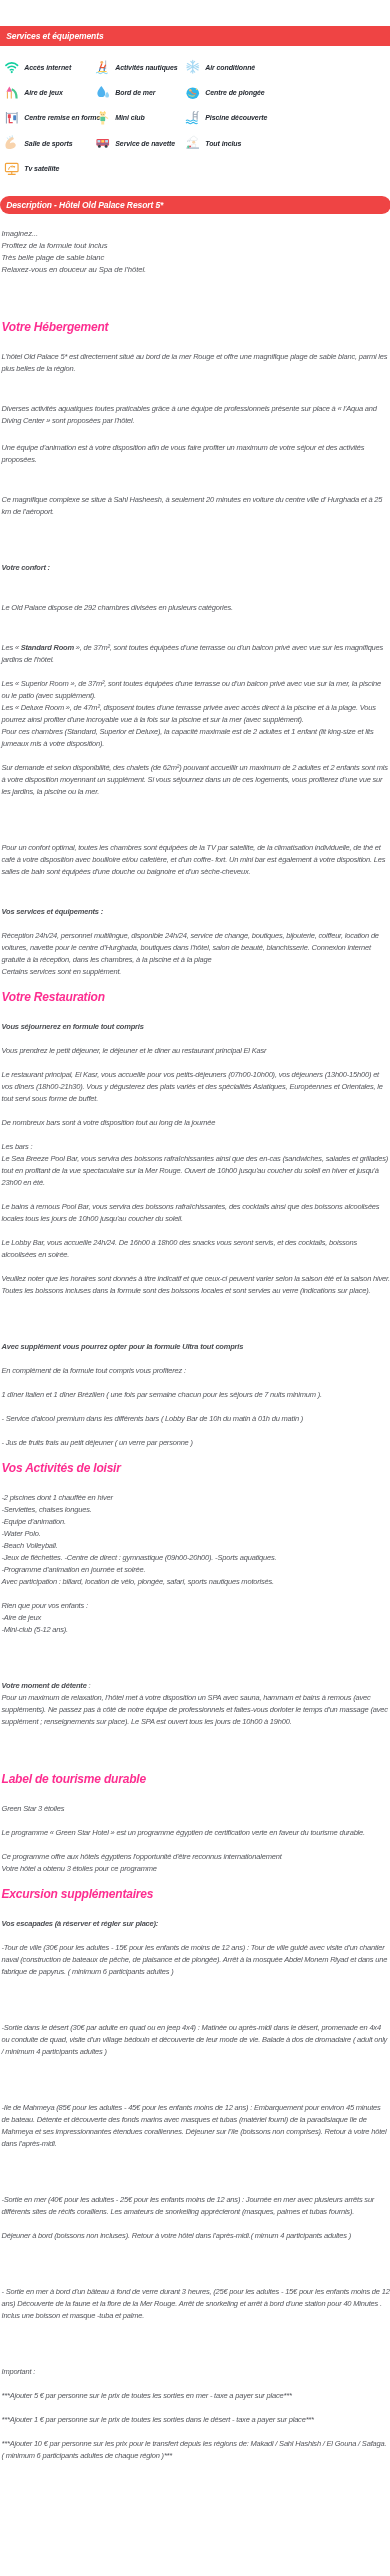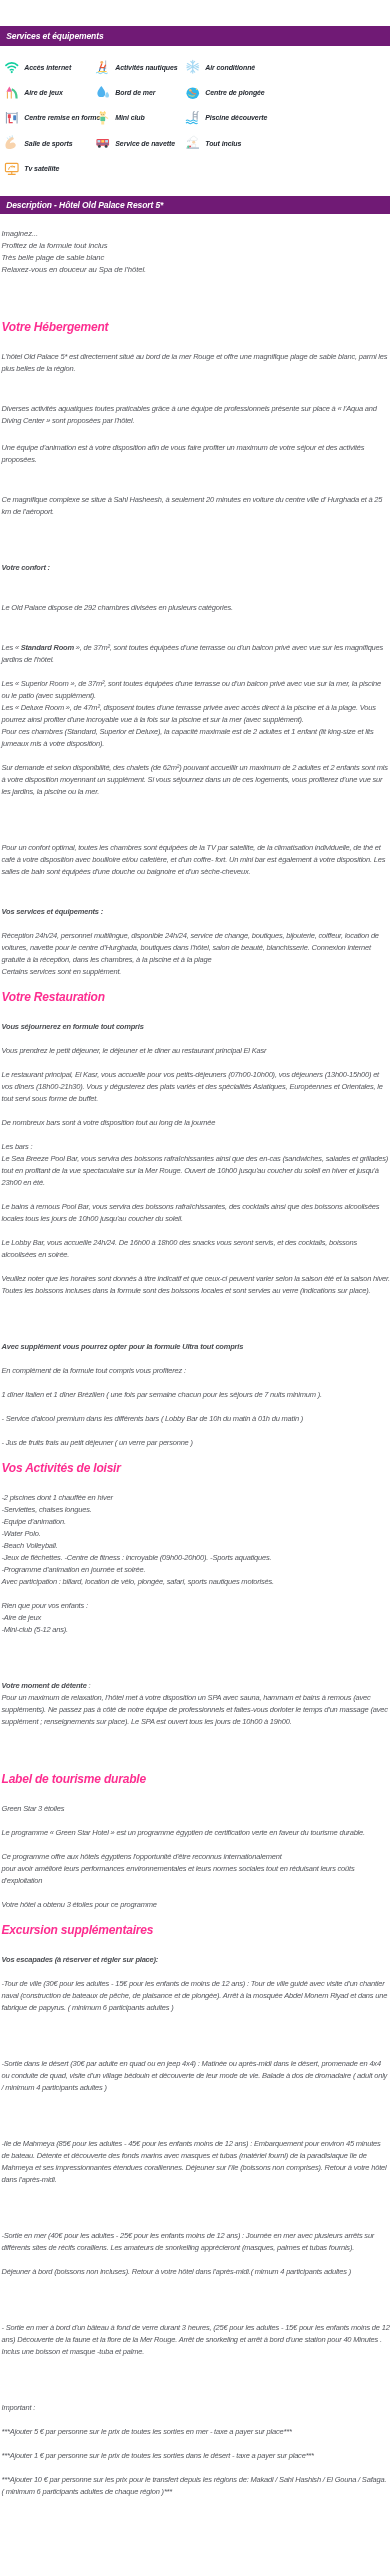--- a/index.html
+++ b/index.html
@@ -1,22 +1,22 @@
 <!DOCTYPE html>
 <html style="font-size:8.2px"><head>
 <meta charset="utf-8">
 <style>
   html,body{margin:0;padding:0;background:#ffffff;}
   body{width:391px;font-family:"Liberation Sans",sans-serif;color:#55575d;}
   .page{width:391px;overflow:hidden;}
-  .band{background:#701a75;height:20px;display:flex;align-items:center;
+  .band{background:#ef4444;height:20px;display:flex;align-items:center;
         padding-left:6.2px;box-sizing:border-box;color:#ffffff;font-weight:bold;
         font-style:italic;font-size:8.5px;letter-spacing:-0.1px;}
   .band-services{margin-top:26px;}
-  .band-description{height:18.5px;}
+  .band-description{height:18.5px;border-radius:9px;}
   
   .amenities{display:grid;grid-template-columns:91px 90px 1fr;
              padding:13.4px 0 19.6px 3.6px;row-gap:9.8px;}
   .amenity{display:flex;align-items:center;gap:5.2px;}
   .a-icon{width:15.5px;height:15.5px;flex:0 0 15.5px;display:inline-block;}
   .a-icon svg{width:15.5px;height:15.5px;display:block;}
   .a-label{font-size:7px;font-weight:bold;font-style:italic;color:#262b33;
            letter-spacing:-0.1px;white-space:nowrap;}
   
   .description-content{padding:14px 1px 23px 1.5px;}
@@ -232,33 +232,32 @@
       <p class="blk s-p g1"><span>En complément de la formule tout compris vous profiterez :</span></p>
       <p class="blk s-p g1"><span>1 dîner Italien et 1 dîner Brézilien ( une fois par semaine chacun pour les séjours de 7 nuits minimum ).</span></p>
       <p class="blk s-p g1"><span>- Service d'alcool premium dans les différents bars ( Lobby Bar de 10h du matin  à 01h du matin )</span></p>
       <p class="blk s-p g1"><span>- Jus de fruits frais au petit déjeuner ( un verre par personne )</span></p>
       <h2 class="blk s-h g1"><span>Vos Activités de loisir</span></h2>
       <p class="blk s-p g0"><span>-2 piscines dont 1 chauffée en hiver</span></p>
       <p class="blk s-p g0"><span>-Serviettes, chaises longues.</span></p>
       <p class="blk s-p g0"><span>-Equipe d’animation.</span></p>
       <p class="blk s-p g0"><span>-Water Polo.</span></p>
       <p class="blk s-p g0"><span>-Beach Volleyball.</span></p>
-      <p class="blk s-p g0"><span>-Jeux de fléchettes.   -Centre de fitness : incroyable (09h00-20h00).  -Sports aquatiques.</span></p>
+      <p class="blk s-p g0"><span>-Jeux de fléchettes.   -Centre de direct : gymnastique (09h00-20h00).  -Sports aquatiques.</span></p>
       <p class="blk s-p g0"><span>-Programme d’animation en journée et soirée.</span></p>
       <p class="blk s-p g1"><span>Avec participation : billard, location de vélo, plongée, safari, sports nautiques motorisés.</span></p>
       <p class="blk s-p g0"><span> Rien que pour vos enfants :</span></p>
       <p class="blk s-p g0"><span>-Aire de jeux</span></p>
       <p class="blk s-p g3"><span>-Mini-club (5-12 ans).</span></p>
       <p class="blk s-p g0"><span class="seg-bold">Votre moment de détente</span><span> :</span></p>
       <p class="blk s-p g3"><span>Pour un maximum de relaxation, l’hôtel met à votre disposition un SPA avec sauna, hammam et bains à remous (avec suppléments). Ne passez pas à côté de notre équipe de professionnels et faites-vous dorloter le temps d’un massage (avec supplément ; renseignements sur place). Le SPA est ouvert tous les jours de 10h00 à 19h00.</span></p>
       <h2 class="blk s-h g1"><span>Label de tourisme durable</span></h2>
       <p class="blk s-p g1"><span>Green Star 3 étoiles</span></p>
       <p class="blk s-p g1"><span>Le programme « Green Star Hotel » est un programme égyptien de certification verte en faveur du tourisme durable.</span></p>
       <p class="blk s-p g0"><span>Ce programme offre aux hôtels égyptiens l'opportunité d'être reconnus internationalement</span></p>
-      <p class="blk s-p g1"><span>pour avoir amélioré leurs performances environnementales et leurs normes sociales tout en réduisant leurs coûts d'exploitation</span></p>
       <p class="blk s-p g1"><span>Votre hôtel a obtenu 3 étoiles pour ce programme</span></p>
       <h2 class="blk s-h g1"><span>Excursion supplémentaires</span></h2>
       <p class="blk s-b g1"><span>Vos escapades  (à réserver et régler sur place):</span></p>
       <p class="blk s-p g3"><span>-Tour de ville (30€ pour les adultes - 15€ pour les enfants de moins de 12 ans) : Tour de ville guidé avec visite d’un chantier naval (construction de bateaux de pêche, de plaisance et de plongée). Arrêt à la mosquée Abdel Monem Riyad et dans une fabrique de papyrus. ( minimum 6 participants adultes )</span></p>
       <p class="blk s-p g3"><span>-Sortie dans le désert (30€ par adulte en quad ou en jeep 4x4) : Matinée ou après-midi dans le désert, promenade en 4x4 ou conduite de quad, visite d’un village bédouin et découverte de leur mode de vie. Balade à dos de dromadaire ( adult only / minimum 4 participants adultes )</span></p>
       <p class="blk s-p g3"><span>-Ile de Mahmeya (85€ pour les adultes - 45€ pour les enfants moins de 12 ans) : Embarquement pour environ 45 minutes de bateau. Détente et découverte des fonds marins avec masques et tubas (matériel fourni) de la paradisiaque île de Mahmeya et ses impressionnantes étendues coralliennes. Déjeuner sur l’île (boissons non comprises). Retour à votre hôtel dans l’après-midi.</span></p>
       <p class="blk s-p g1"><span>-Sortie en mer (40€ pour les adultes - 25€ pour les enfants moins de 12 ans) : Journée en mer avec plusieurs arrêts sur différents sites de récifs coralliens. Les amateurs de snorkelling apprécieront (masques, palmes et tubas fournis).</span></p>
       <p class="blk s-p g3"><span>Déjeuner à bord (boissons non incluses). Retour à votre hôtel dans l’après-midi.( mimum 4 participants adultes )</span></p>
       <p class="blk s-p g3"><span>- Sortie en mer à bord d'un bâteau à fond de verre durant 3 heures, (25€ pour les adultes - 15€ pour les enfants moins de 12 ans) Découverte de la faune et la flore de la Mer Rouge. Arrêt de snorkeling et arrêt à bord d'une station pour 40 Minutes . Inclus une boisson et masque -tuba et palme.</span></p>
       <p class="blk s-p g1"><span>Important :</span></p>

